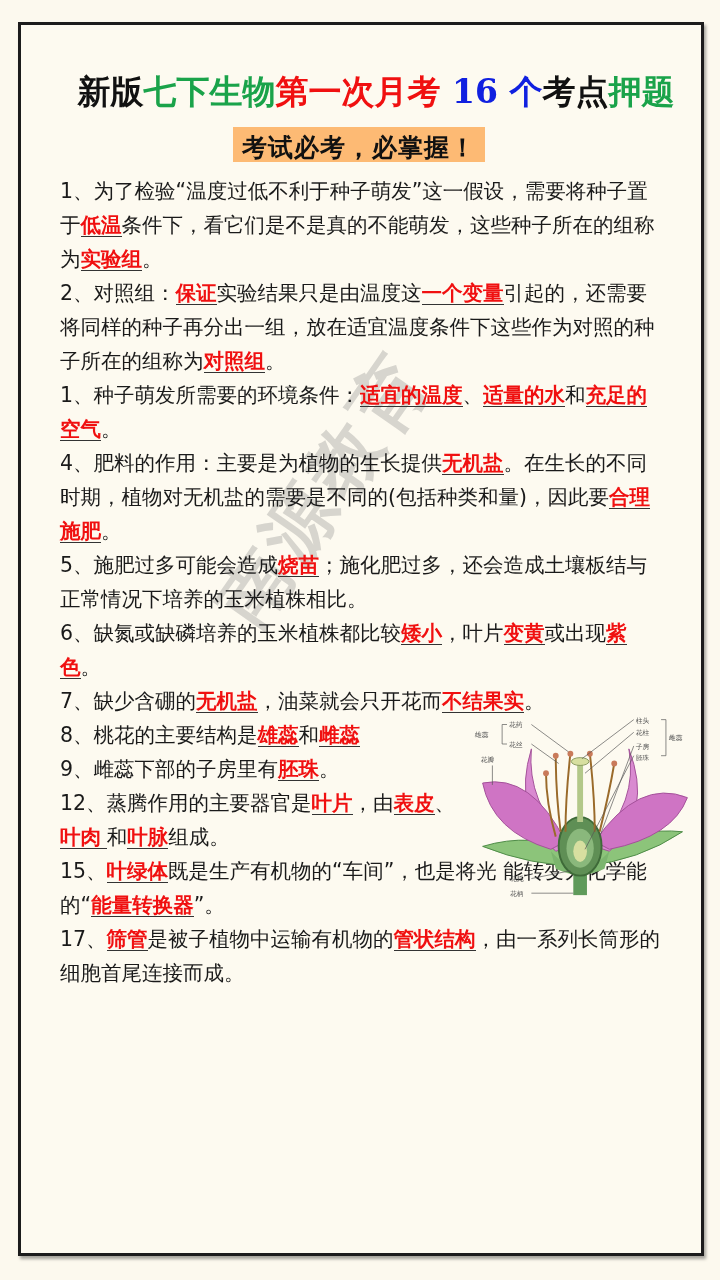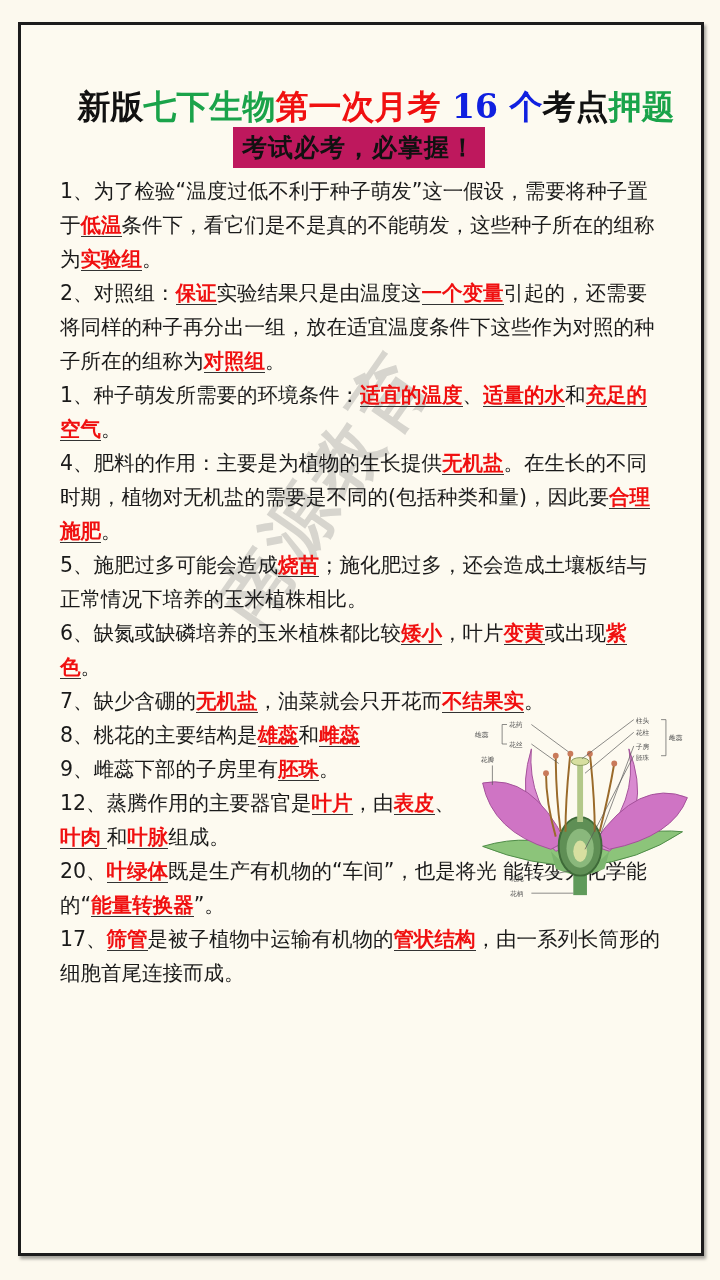--- a/index.html
+++ b/index.html
@@ -24,22 +24,22 @@
       font-family: "DejaVu Serif", "Liberation Serif", serif;
       font-weight: bold; font-size: 33px; letter-spacing: 0px;
       white-space: nowrap;
     }
     .t-black { color: #111; }
     .t-green { color: #1aa34a; }
     .t-red { color: #f01010; }
     .t-blue { color: #1020e0; }
     .subtitle {
       position: absolute; left: 233px; top: 127px;
-      width: 252px; height: 41px;
-      background: #be185d;
+      width: 252px; height: 35px;
+      background: #fdba74;
       text-align: center;
       font-family: Liberation Serif, serif;
       font-weight: bold; font-size: 25px; line-height: 41px;
       color: #111; letter-spacing: 1px;
     }
     .content {
       position: absolute; left: 60px; top: 174px; width: 604px;
       font-size: 20.5px; line-height: 34px;
     }
     .item { margin: 0; }
@@ -64,38 +64,38 @@
     }
     .diagram text { font-size: 7px; fill: #555; font-family: "DejaVu Sans", sans-serif; }
   </style>
 </head>
 <body>
 
 <div class="frame"></div>
 
 <div class="watermark">南源教育</div>
 
-<h1 class="title" style="margin:15px;padding-left:32px;">
+<h1 class="title" style="margin:0;padding-left:32px;">
   <span class="t-black">新版</span><span class="t-green">七下生物</span><span class="t-red">第一次月考</span><span class="t-blue"> 16 个</span><span class="t-black">考点</span><span class="t-green">押题</span>
 </h1>
 
 <div class="subtitle">考试必考，必掌握！</div>
 
 <div class="content" id="content">
     <p class="item"><span>1、为了检验“温度过低不利于种子萌发”这一假设，需要将种子置于</span><span class="k">低温</span><span>条件下，看它们是不是真的不能萌发，这些种子所在的组称为</span><span class="k">实验组</span><span>。</span></p>
     <p class="item"><span>2、对照组：</span><span class="k">保证</span><span>实验结果只是由温度这</span><span class="k">一个变量</span><span>引起的，还需要将同样的种子再分出一组，放在适宜温度条件下这些作为对照的种子所在的组称为</span><span class="k">对照组</span><span>。</span></p>
     <p class="item"><span>1、种子萌发所需要的环境条件：</span><span class="k">适宜的温度</span><span>、</span><span class="k">适量的水</span><span>和</span><span class="k">充足的空气</span><span>。</span></p>
     <p class="item"><span>4、肥料的作用：主要是为植物的生长提供</span><span class="k">无机盐</span><span>。在生长的不同时期，植物对无机盐的需要是不同的(包括种类和量)，因此要</span><span class="k">合理施肥</span><span>。</span></p>
     <p class="item"><span>5、施肥过多可能会造成</span><span class="k">烧苗</span><span>；施化肥过多，还会造成土壤板结与正常情况下培养的玉米植株相比。</span></p>
     <p class="item"><span>6、缺氮或缺磷培养的玉米植株都比较</span><span class="k">矮小</span><span>，叶片</span><span class="k">变黄</span><span>或出现</span><span class="k">紫色</span><span>。</span></p>
     <p class="item"><span>7、缺少含硼的</span><span class="k">无机盐</span><span>，油菜就会只开花而</span><span class="k">不结果实</span><span>。</span></p>
     <p class="item"><span>8、桃花的主要结构是</span><span class="k">雄蕊</span><span>和</span><span class="k">雌蕊</span></p>
     <p class="item"><span>9、雌蕊下部的子房里有</span><span class="k">胚珠</span><span>。</span></p>
     <p class="item narrow"><span>12、蒸腾作用的主要器官是</span><span class="k">叶片</span><span>，由</span><span class="k">表皮</span><span>、</span><span class="k">叶肉 </span><span>和</span><span class="k">叶脉</span><span>组成。</span></p>
-    <p class="item"><span>20、</span><span class="k">叶绿体</span><span>既是生产有机物的“车间”，也是将光 能转变为化学能的“</span><span class="k">能量转换器</span><span>”。</span></p>
+    <p class="item"><span>15、</span><span class="k">叶绿体</span><span>既是生产有机物的“车间”，也是将光 能转变为化学能的“</span><span class="k">能量转换器</span><span>”。</span></p>
     <p class="item"><span>17、</span><span class="k">筛管</span><span>是被子植物中运输有机物的</span><span class="k">管状结构</span><span>，由一系列长筒形的细胞首尾连接而成。</span></p>
   </div>
 
 <svg class="diagram" viewBox="0 0 230 200" xmlns="http://www.w3.org/2000/svg">
 
   <rect x="103" y="160" width="14" height="35" fill="#5f9a5a"></rect>
 
   <path d="M10 145 Q60 130 105 150 L110 165 Q60 165 10 145 Z" fill="#8cc47a" stroke="#4c8a45" stroke-width="1"></path>
   <path d="M215 130 Q170 125 118 150 L115 165 Q170 160 215 130 Z" fill="#8cc47a" stroke="#4c8a45" stroke-width="1"></path>
 

